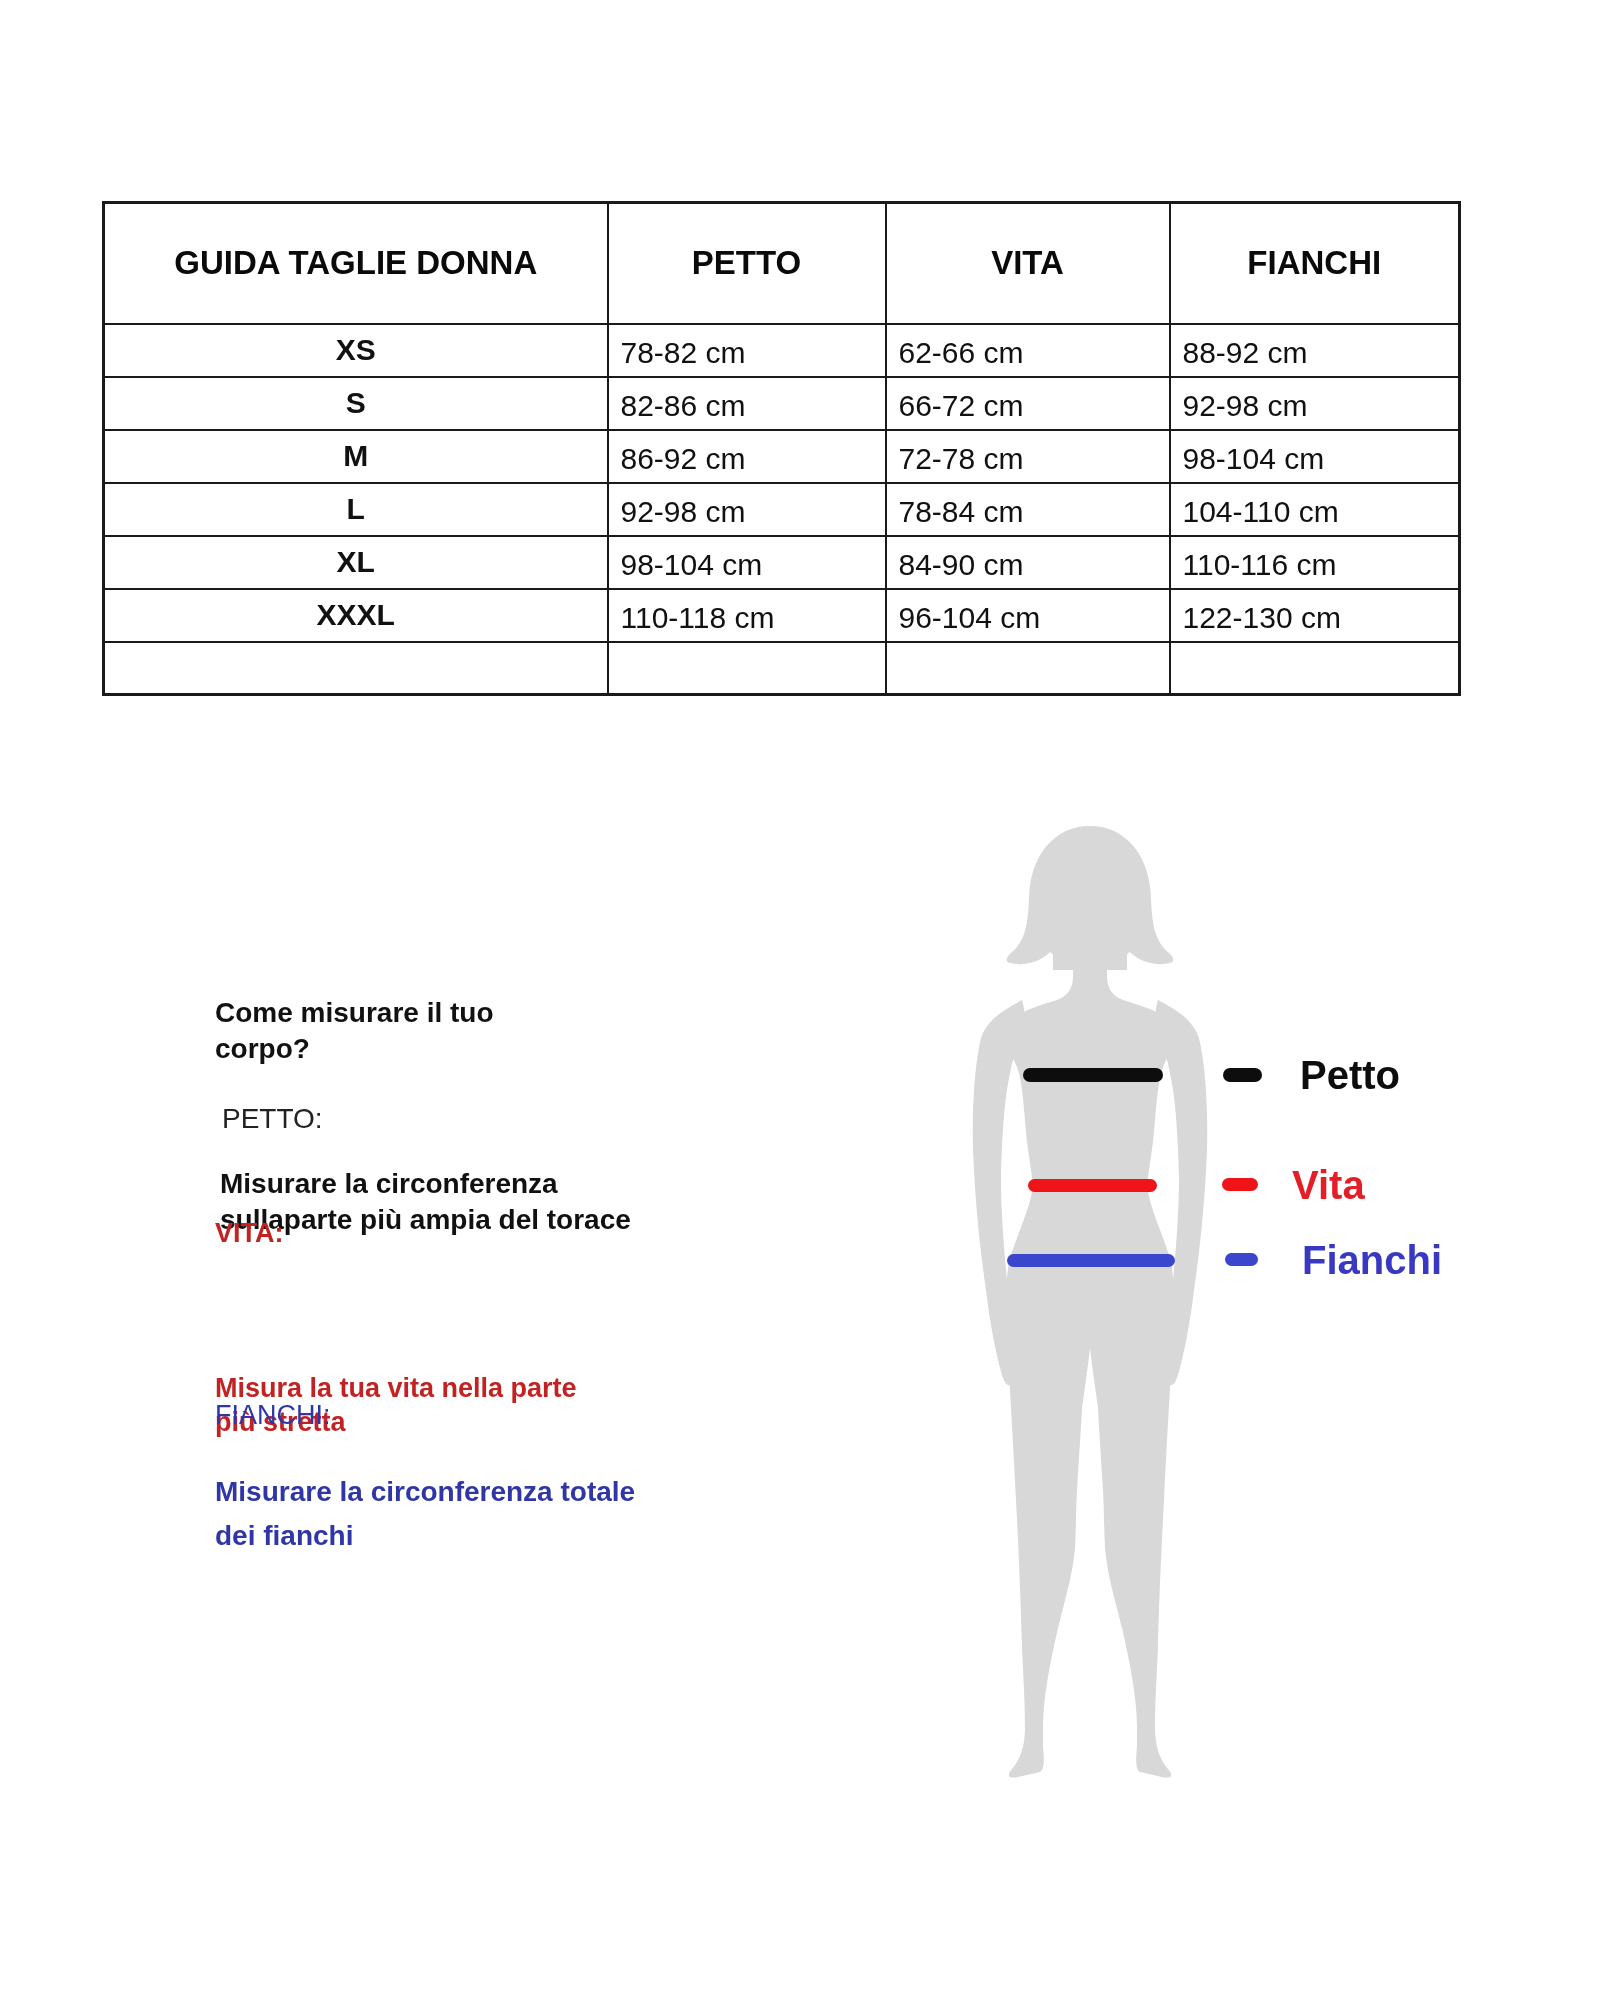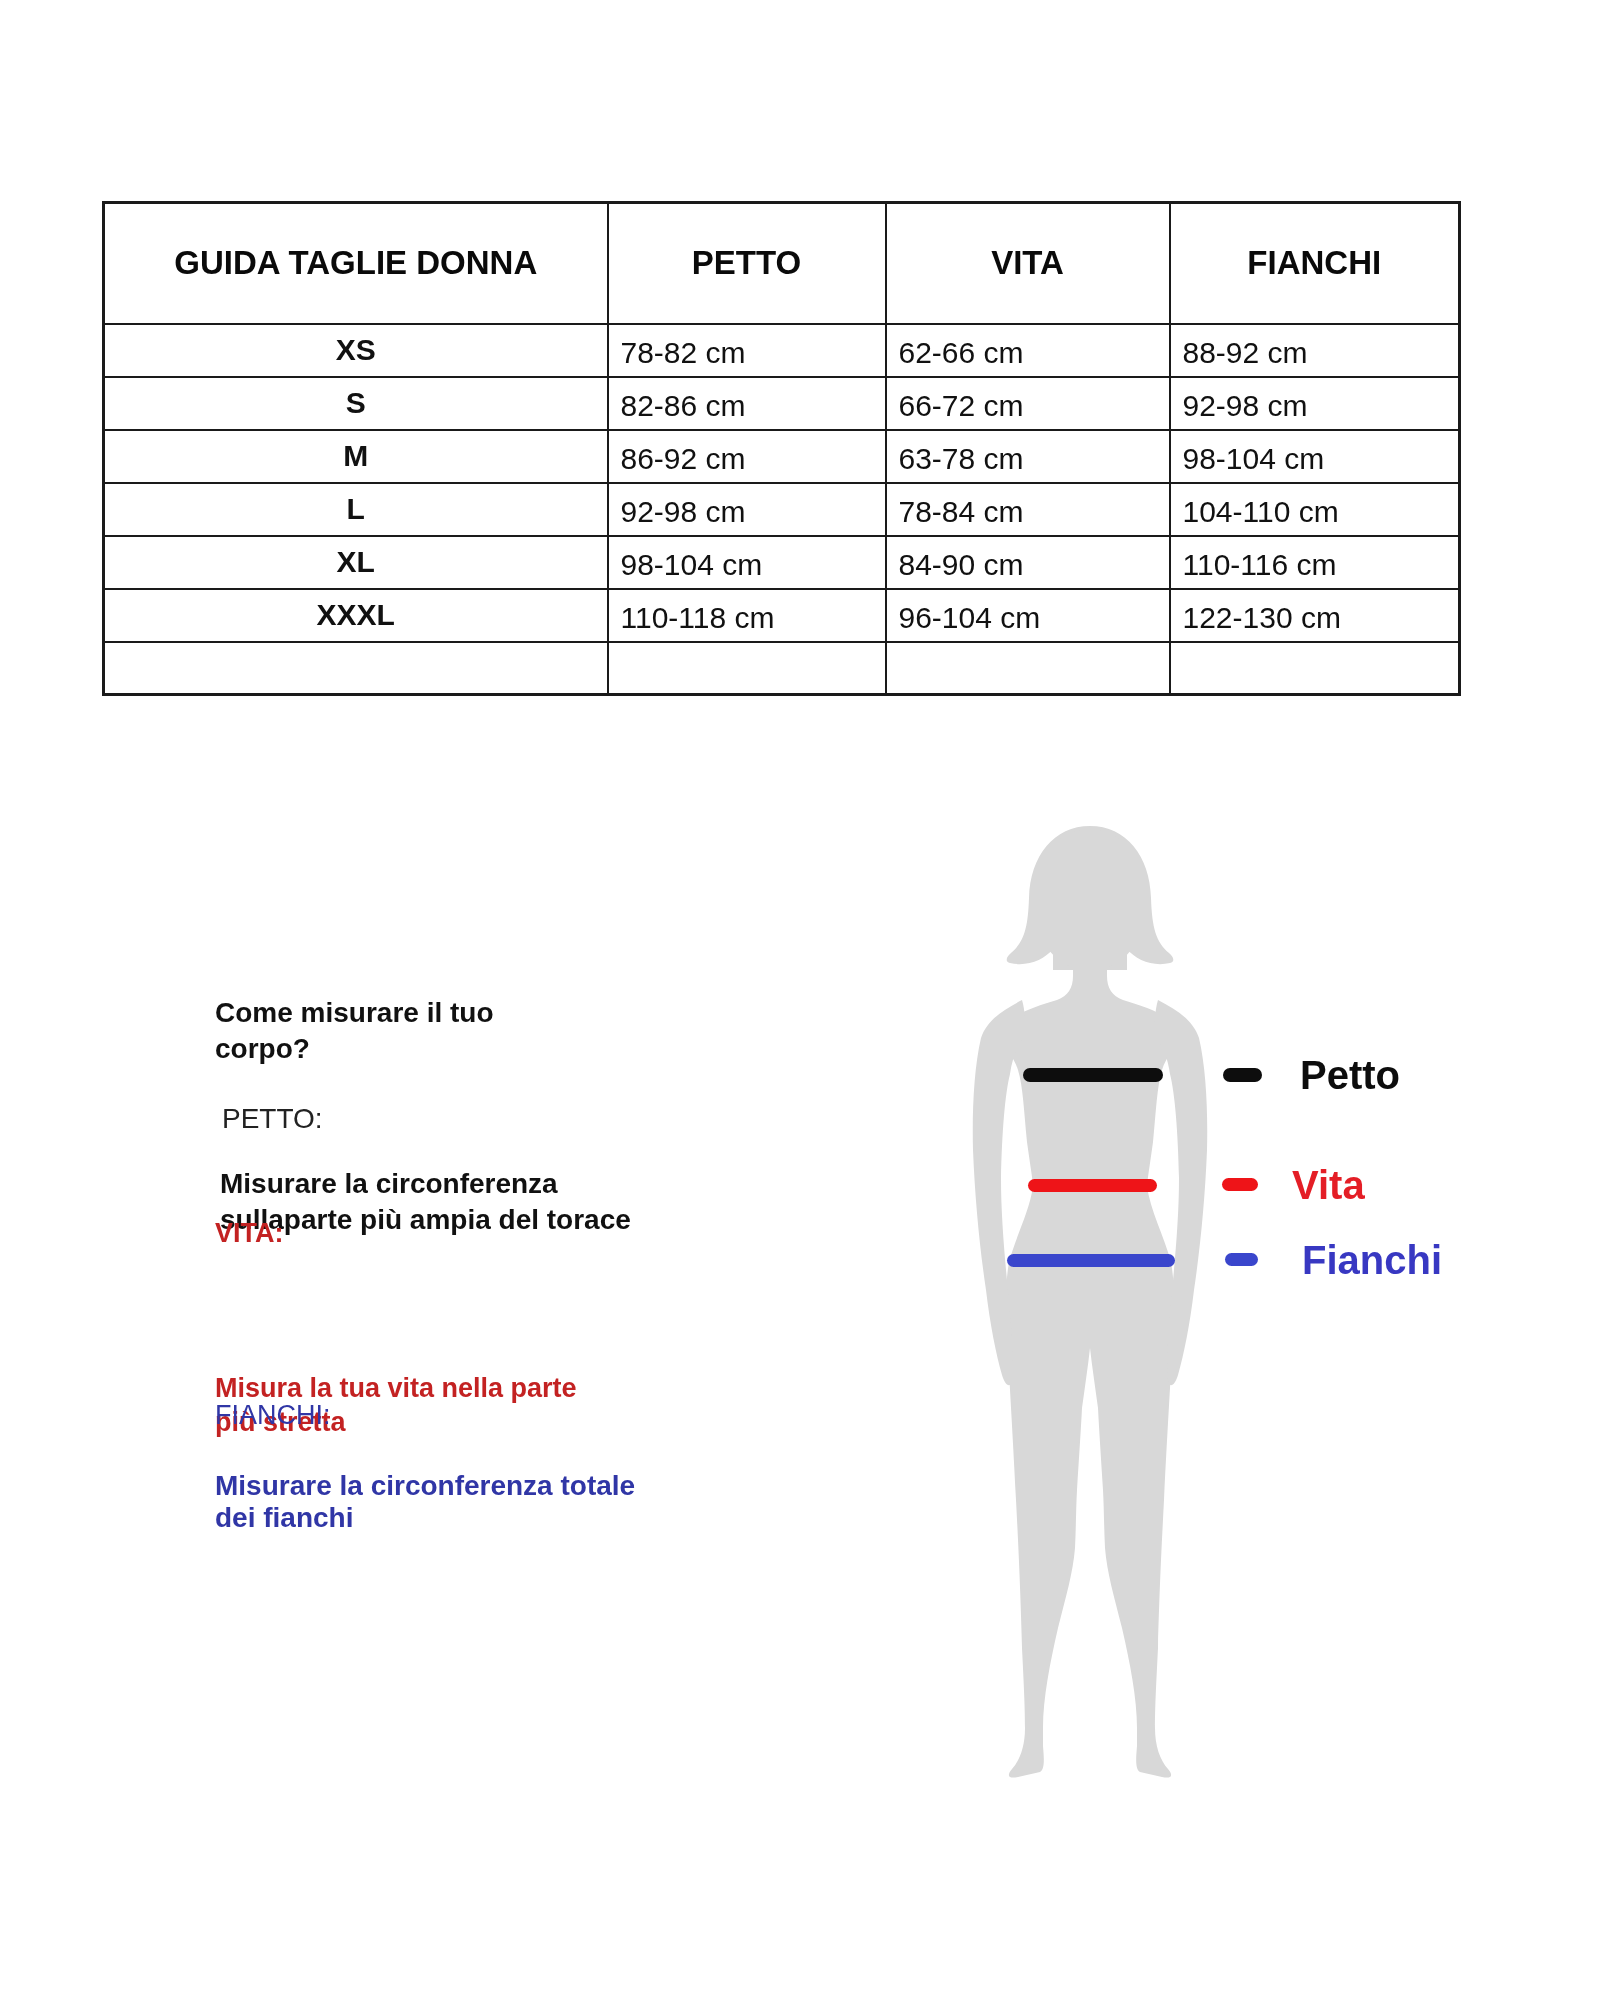--- a/index.html
+++ b/index.html
@@ -46,21 +46,21 @@
   .cell-val{text-align:left;padding-left:12px;padding-top:6px;font-weight:normal;}
 
   
   .instr{position:absolute;left:215px;white-space:pre-line;}
   .instr-heading{top:995px;font-size:28px;font-weight:bold;line-height:36px;color:#111;}
   .instr-petto-label{top:1103px;left:222px;font-size:28px;font-weight:normal;color:#222;}
   .instr-petto-text{top:1166px;left:220px;font-size:28px;font-weight:bold;line-height:36px;color:#111;}
   .instr-vita-label{top:1218px;font-size:27px;font-weight:bold;color:var(--red-text);}
   .instr-vita-text{top:1371px;font-size:27px;font-weight:bold;line-height:34px;color:var(--red-text);}
   .instr-fianchi-label{top:1400px;font-size:27px;font-weight:normal;color:var(--blue-text);}
-  .instr-fianchi-text{top:1470px;font-size:28px;font-weight:bold;line-height:32px;color:var(--blue-text);}
+  .instr-fianchi-text{top:1470px;font-size:28px;font-weight:bold;line-height:44px;color:var(--blue-text);}
 
   
   .figure-wrap{position:absolute;left:930px;top:818px;width:320px;height:980px;}
   .silhouette{fill:var(--silhouette-gray);stroke:none;}
   .line-petto{fill:var(--accent-black);}
   .line-vita{fill:var(--red-line);}
   .line-fianchi{fill:var(--blue-line);}
 
   
   .legend-dash{position:absolute;border-radius:8px;}
@@ -93,21 +93,21 @@
     </tr>
     <tr>
       <td class="cell-size">S</td>
       <td class="cell-val">82-86 cm</td>
       <td class="cell-val">66-72 cm</td>
       <td class="cell-val">92-98 cm</td>
     </tr>
     <tr>
       <td class="cell-size">M</td>
       <td class="cell-val">86-92 cm</td>
-      <td class="cell-val">63-78 cm</td>
+      <td class="cell-val">72-78 cm</td>
       <td class="cell-val">98-104 cm</td>
     </tr>
     <tr>
       <td class="cell-size">L</td>
       <td class="cell-val">92-98 cm</td>
       <td class="cell-val">78-84 cm</td>
       <td class="cell-val">104-110 cm</td>
     </tr>
     <tr>
       <td class="cell-size">XL</td>

